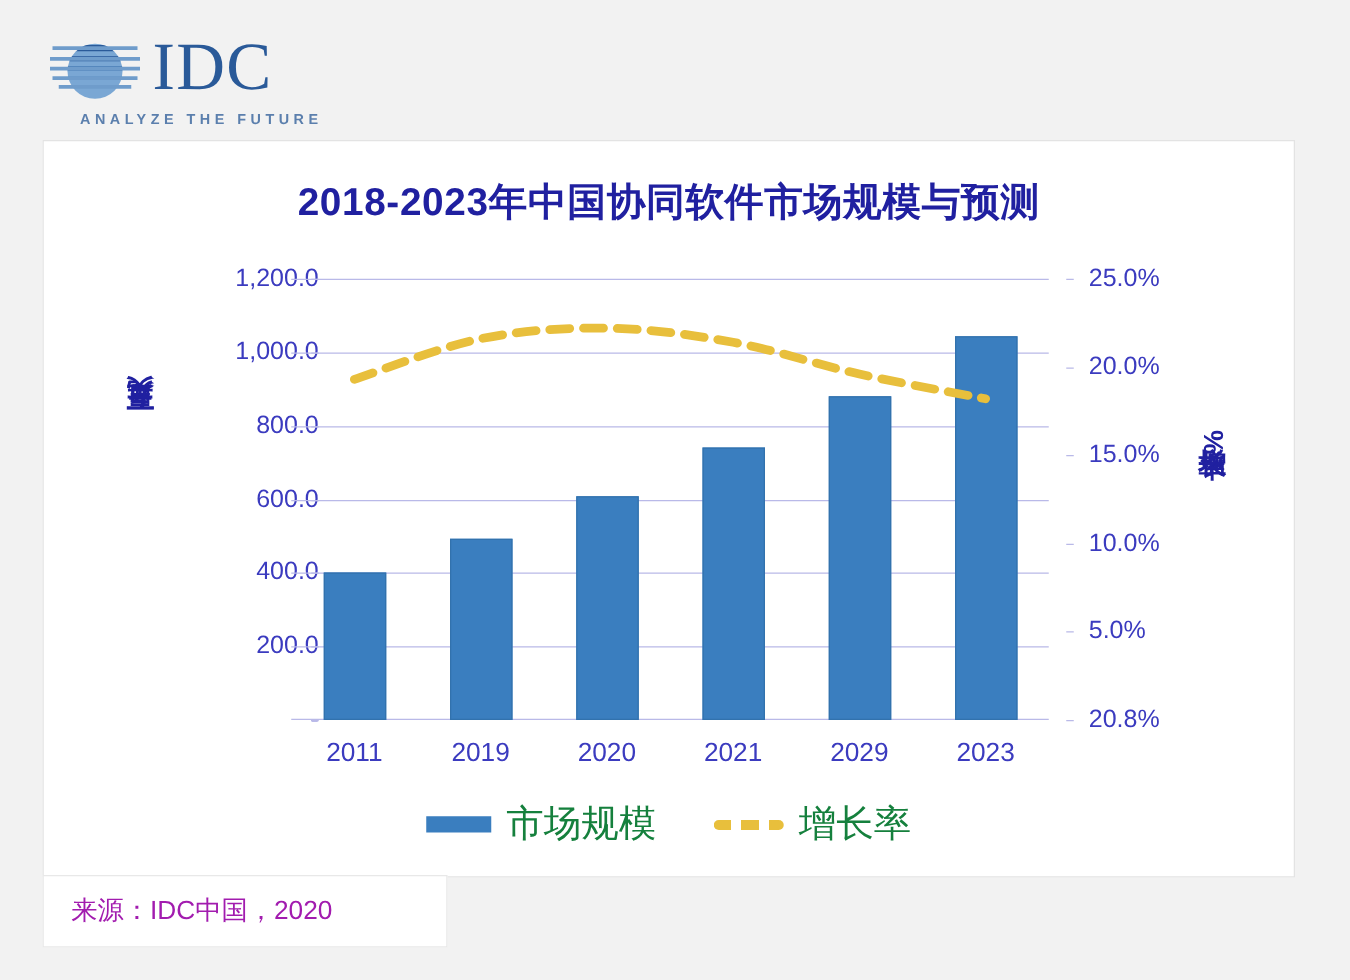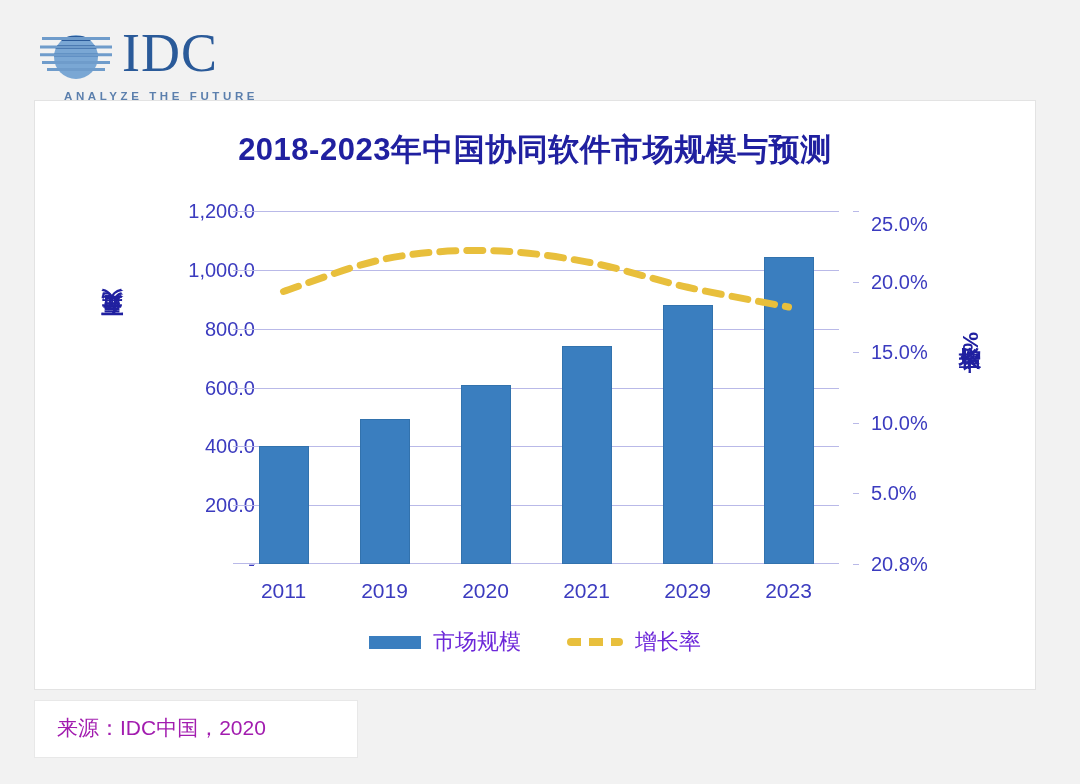--- a/index.html
+++ b/index.html
@@ -52,21 +52,21 @@
     font-size: 11.5px;
     letter-spacing: 3.6px;
     color: #5b7fad;
     font-weight: 700;
   }
 
   
   .chart-card {
     position: absolute;
     left: 34px;
-    top: 100px;
+    top: 112px;
     width: 1000px;
     height: 588px;
     background: #ffffff;
     border: 1px solid #e3e3e3;
   }
   .chart-title {
     position: absolute;
     left: 0;
     top: 28px;
     width: 1000px;
@@ -210,22 +210,22 @@
     background: #3a7ebf;
   }
   .legend-swatch-line {
     width: 56px;
     height: 8px;
     background: repeating-linear-gradient(to right,
       #e8bf3c 0 14px, transparent 14px 22px);
     border-radius: 4px;
   }
   .legend-label {
-    font-size: 22px;
-    color: #6d28d9;
+    font-size: 30px;
+    color: #15803d;
   }
 
   
   .source-box {
     position: absolute;
     left: 34px;
     top: 700px;
     width: 322px;
     height: 56px;
     background: #ffffff;
@@ -299,21 +299,21 @@
         <div class="ytick-right" style="top: 353px; left: 18px;">20.8%</div>
         <div class="tickmark" style="top: 353px; left: 0px;"></div>
         <div class="ytick-right" style="top: 282.4px; left: 18px;">5.0%</div>
         <div class="tickmark" style="top: 282.4px; left: 0px;"></div>
         <div class="ytick-right" style="top: 211.8px; left: 18px;">10.0%</div>
         <div class="tickmark" style="top: 211.8px; left: 0px;"></div>
         <div class="ytick-right" style="top: 141.2px; left: 18px;">15.0%</div>
         <div class="tickmark" style="top: 141.2px; left: 0px;"></div>
         <div class="ytick-right" style="top: 70.6px; left: 18px;">20.0%</div>
         <div class="tickmark" style="top: 70.6px; left: 0px;"></div>
-        <div class="ytick-right" style="top: 0px; left: 18px; margin-top: 13px;">25.0%</div>
+        <div class="ytick-right" style="top: 0px; left: 18px;">25.0%</div>
         <div class="tickmark" style="top: 0px; left: 0px;"></div>
       </div>
 
     <div class="plot" id="plot">
       <div class="axis-base"></div>
     <div class="gridline" style="top: 294.167px;"></div>
         <div class="gridline" style="top: 235.333px;"></div>
         <div class="gridline" style="top: 176.5px;"></div>
         <div class="gridline" style="top: 117.667px;"></div>
         <div class="gridline" style="top: 58.8333px;"></div>

